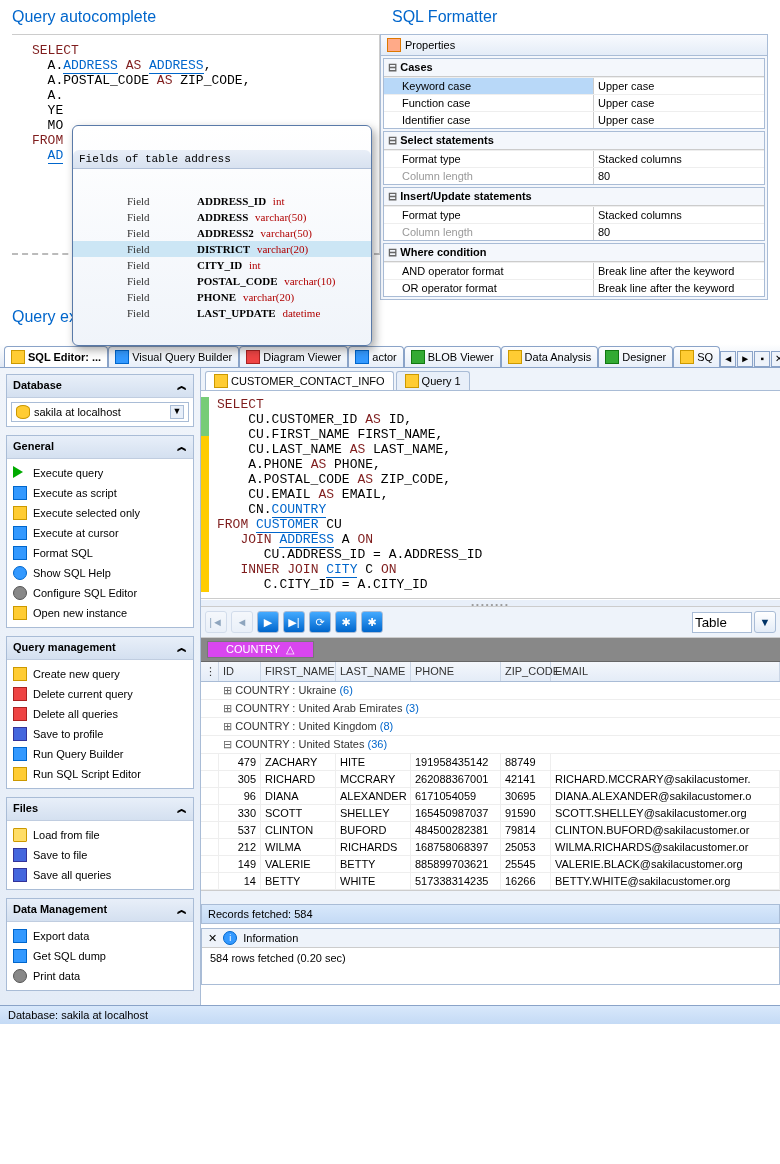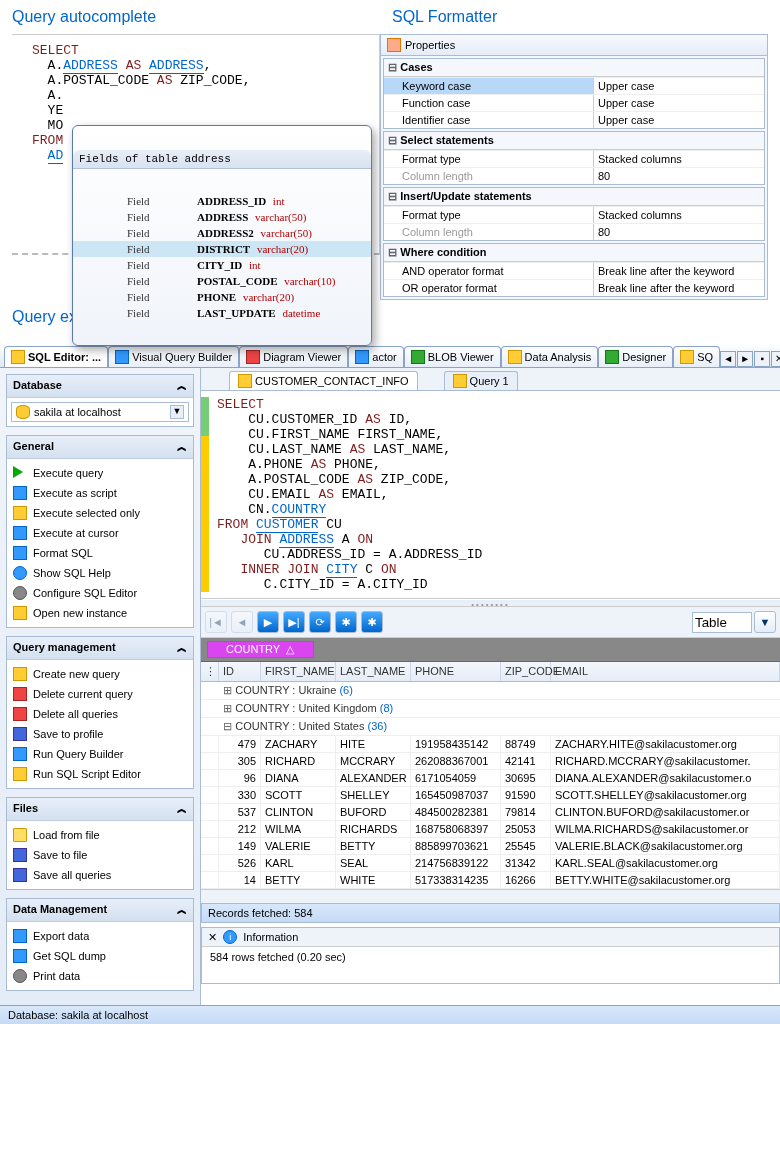--- a/index.html
+++ b/index.html
@@ -48,21 +48,21 @@
 .panel-hdr { background: linear-gradient(#e8eff9,#d4e0f0); padding: 4px 6px; font-weight: bold; display: flex; border-bottom: 1px solid #c0cde0; }
 .panel-hdr .chev { margin-left: auto; font-size: 10px; }
 .panel-body { padding: 4px; }
 .combo { width: 100%; border: 1px solid #a9bcd6; background: #fff; padding: 2px 4px; display: flex; align-items: center; gap: 4px; }
 .combo .drop { margin-left: auto; width: 14px; height: 14px; background: #e8eff9; border: 1px solid #a9bcd6; font-size: 9px; text-align: center; }
 .action-list { list-style: none; }
 .action-list li { padding: 3px 2px; display: flex; align-items: center; gap: 6px; cursor: pointer; }
 
 .main { flex: 1; background: #fff; border-left: 1px solid #a9bcd6; display: flex; flex-direction: column; }
 .inner-tabs { display: flex; padding: 3px 4px 0; background: #eef3fa; border-bottom: 1px solid #a9bcd6; gap: 2px; }
-.inner-tab { padding: 2px 8px; border: 1px solid #a9bcd6; border-bottom: none; background: #fff; border-radius: 3px 3px 0 0; display: flex; gap: 3px; align-items: center; margin-left: 24px; }
+.inner-tab { padding: 2px 8px; border: 1px solid #a9bcd6; border-bottom: none; background: #fff; border-radius: 3px 3px 0 0; display: flex; gap: 3px; align-items: center; }
 .inner-tab.inactive { background: #e8eff9; }
 
 .sql-editor { font-family: 'Courier New', monospace; font-size: 13px; padding: 6px 4px 6px 0; white-space: pre; background: #fff;  border-bottom: 1px solid #ccc; display: flex; }
 .gutter { width: 8px; background: linear-gradient(to bottom, #7c7 0%, #7c7 20%, #fc0 20%, #fc0 100%); margin-right: 8px; }
 .grip { height: 8px; background: #e8eff9; border-top: 1px solid #fff; border-bottom: 1px solid #ccc; text-align: center; color: #999; font-size: 8px; letter-spacing: 2px; }
 
 .toolbar { display: flex; gap: 4px; padding: 4px; background: #eef3fa; border-bottom: 1px solid #ccc; align-items: center; }
 .tb-btn { width: 22px; height: 22px; border: 1px solid #a9bcd6; background: linear-gradient(#fff,#e4ecf7); border-radius: 3px; font-size: 11px; text-align: center; line-height: 20px; color: #036; }
 .tb-btn.disabled { opacity: 0.4; }
 .view-sel { margin-left: auto; display: flex; align-items: center; gap: 2px;}
@@ -423,30 +423,30 @@
         <div class="col-exp">⋮</div>
         <div class="col-id">ID</div>
         <div class="col-fn">FIRST_NAME</div>
         <div class="col-ln">LAST_NAME</div>
         <div class="col-ph">PHONE</div>
         <div class="col-zip">ZIP_CODE</div>
         <div class="col-em">EMAIL</div>
       </div>
       <div class="grid-body" id="grid-body">
           <div class="group-row">COUNTRY : Ukraine <span class="cnt">(6)</span></div>
+          <div class="group-row">COUNTRY : United Arab Emirates <span class="cnt">(3)</span></div>
           <div class="group-row">COUNTRY : United Kingdom <span class="cnt">(8)</span></div>
           <div class="group-row open">COUNTRY : United States <span class="cnt">(36)</span></div>
           <div class="data-row">
             <div class="col-exp"></div>
             <div class="col-id">479</div>
             <div class="col-fn">ZACHARY</div>
             <div class="col-ln">HITE</div>
             <div class="col-ph">191958435142</div>
             <div class="col-zip">88749</div>
-            <div class="col-em">ZACHARY.HITE@sakilacustomer.org</div>
           </div>
           <div class="data-row">
             <div class="col-exp"></div>
             <div class="col-id">305</div>
             <div class="col-fn">RICHARD</div>
             <div class="col-ln">MCCRARY</div>
             <div class="col-ph">262088367001</div>
             <div class="col-zip">42141</div>
             <div class="col-em">RICHARD.MCCRARY@sakilacustomer.</div>
           </div>
@@ -487,29 +487,20 @@
             <div class="col-em">WILMA.RICHARDS@sakilacustomer.or</div>
           </div>
           <div class="data-row">
             <div class="col-exp"></div>
             <div class="col-id">149</div>
             <div class="col-fn">VALERIE</div>
             <div class="col-ln">BETTY</div>
             <div class="col-ph">885899703621</div>
             <div class="col-zip">25545</div>
             <div class="col-em">VALERIE.BLACK@sakilacustomer.org</div>
-          </div>
-          <div class="data-row">
-            <div class="col-exp"></div>
-            <div class="col-id">526</div>
-            <div class="col-fn">KARL</div>
-            <div class="col-ln">SEAL</div>
-            <div class="col-ph">214756839122</div>
-            <div class="col-zip">31342</div>
-            <div class="col-em">KARL.SEAL@sakilacustomer.org</div>
           </div>
           <div class="data-row">
             <div class="col-exp"></div>
             <div class="col-id">14</div>
             <div class="col-fn">BETTY</div>
             <div class="col-ln">WHITE</div>
             <div class="col-ph">517338314235</div>
             <div class="col-zip">16266</div>
             <div class="col-em">BETTY.WHITE@sakilacustomer.org</div>
           </div>

